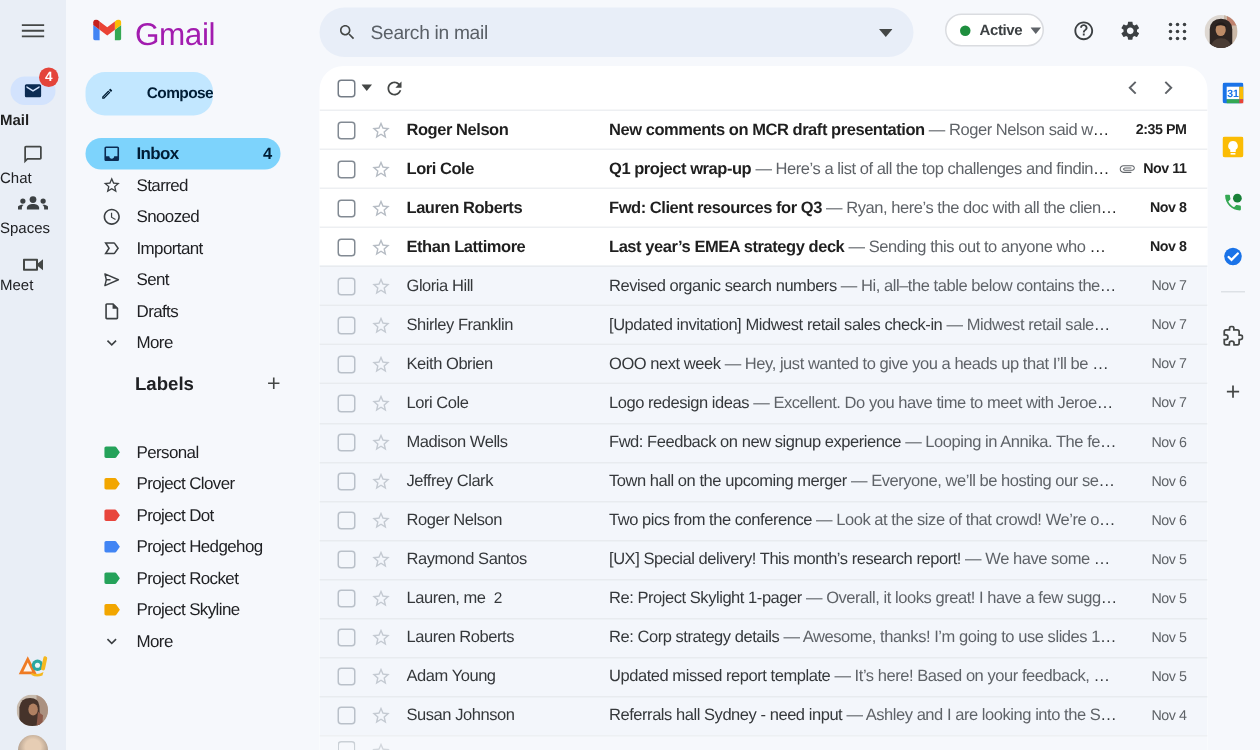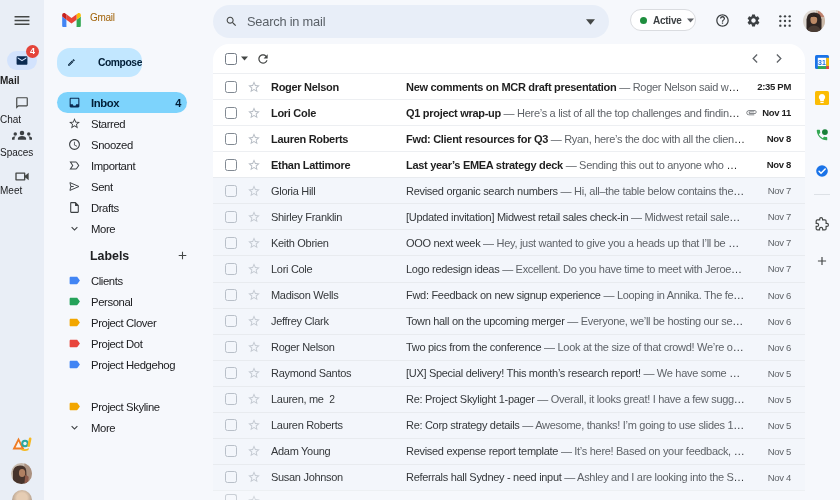--- a/index.html
+++ b/index.html
@@ -107,21 +107,21 @@
 </div>
 
 <div id="nav">
   <svg class="abs" style="left:18px;top:13px" width="19" height="14" viewBox="52 42 88 66">
     <path fill="#4285f4" d="M58 108h14V74L52 59v43c0 3.32 2.69 6 6 6"></path>
     <path fill="#34a853" d="M120 108h14c3.32 0 6-2.69 6-6V59l-20 15"></path>
     <path fill="#fbbc04" d="M120 48v26l20-15v-8c0-7.42-8.47-11.65-14.4-7.2"></path>
     <path fill="#ea4335" d="M72 74V48l24 18 24-18v26L96 92"></path>
     <path fill="#c5221f" d="M52 51v8l20 15V48l-5.6-4.2c-5.94-4.45-14.4-.22-14.4 7.2"></path>
   </svg>
-  <div class="abs" style="left:46px;top:12px;font-size:10px;letter-spacing:-0.3px;color:#a16207">Gmail</div>
+  <div class="abs" style="left:46px;top:12px;font-size:21px;letter-spacing:-0.3px;color:#a21caf">Gmail</div>
 
   <div class="abs" style="left:13px;top:48px;width:85px;height:29px;background:#c2e7ff;border-radius:13px;display:flex;align-items:center">
     <svg style="margin-left:10px" width="15" height="15" viewBox="0 0 24 24">
         <path fill="#001d35" d="M3 17.25V21h3.75L17.81 9.94l-3.75-3.75L3 17.25zM20.71 7.04c.39-.39.39-1.02 0-1.41l-2.34-2.34c-.39-.39-1.02-.39-1.41 0l-1.83 1.83 3.75 3.75 1.83-1.83z"></path>
         <line x1="5.2" y1="18.8" x2="15.6" y2="8.4" stroke="#c2e7ff" stroke-width="1.1"></line>
       </svg>
     <span style="margin-left:22px;font-size:10.3px;letter-spacing:-0.4px;font-weight:bold;color:#001d35">Compose</span>
   </div>
 
   <div class="navrow sel" style="top:92px">
@@ -180,45 +180,45 @@
         </svg>
       </span>
     More
   </div>
 
   <div class="abs" style="left:46px;top:249px;font-size:12.4px;font-weight:bold;color:#202124">Labels</div>
   <svg class="abs" style="left:132px;top:249px" width="13" height="13" viewBox="0 0 24 24">
       <path fill="#444746" d="M19 13h-6v6h-2v-6H5v-2h6V5h2v6h6z"></path>
     </svg>
 
-  <div class="navrow" style="top:270px"><span class="lbl-ic">
-        <svg width="13" height="13" viewBox="0 0 24 24">
-          <path fill="#4285f4" d="M17.63 5.84C17.27 5.33 16.67 5 16 5L5 5.01C3.9 5.01 3 5.9 3 7v10c0 1.1.9 1.99 2 1.99L16 19c.67 0 1.27-.33 1.63-.84L22 12l-4.37-6.16z"></path>
-        </svg>
-      </span>Clients</div>
   <div class="navrow" style="top:291px"><span class="lbl-ic">
         <svg width="13" height="13" viewBox="0 0 24 24">
           <path fill="#25a25a" d="M17.63 5.84C17.27 5.33 16.67 5 16 5L5 5.01C3.9 5.01 3 5.9 3 7v10c0 1.1.9 1.99 2 1.99L16 19c.67 0 1.27-.33 1.63-.84L22 12l-4.37-6.16z"></path>
         </svg>
       </span>Personal</div>
   <div class="navrow" style="top:312px"><span class="lbl-ic">
         <svg width="13" height="13" viewBox="0 0 24 24">
           <path fill="#f2a600" d="M17.63 5.84C17.27 5.33 16.67 5 16 5L5 5.01C3.9 5.01 3 5.9 3 7v10c0 1.1.9 1.99 2 1.99L16 19c.67 0 1.27-.33 1.63-.84L22 12l-4.37-6.16z"></path>
         </svg>
       </span>Project Clover</div>
   <div class="navrow" style="top:333px"><span class="lbl-ic">
         <svg width="13" height="13" viewBox="0 0 24 24">
           <path fill="#e8453c" d="M17.63 5.84C17.27 5.33 16.67 5 16 5L5 5.01C3.9 5.01 3 5.9 3 7v10c0 1.1.9 1.99 2 1.99L16 19c.67 0 1.27-.33 1.63-.84L22 12l-4.37-6.16z"></path>
         </svg>
       </span>Project Dot</div>
   <div class="navrow" style="top:354px"><span class="lbl-ic">
         <svg width="13" height="13" viewBox="0 0 24 24">
           <path fill="#4285f4" d="M17.63 5.84C17.27 5.33 16.67 5 16 5L5 5.01C3.9 5.01 3 5.9 3 7v10c0 1.1.9 1.99 2 1.99L16 19c.67 0 1.27-.33 1.63-.84L22 12l-4.37-6.16z"></path>
         </svg>
       </span>Project Hedgehog</div>
+  <div class="navrow" style="top:375px"><span class="lbl-ic">
+        <svg width="13" height="13" viewBox="0 0 24 24">
+          <path fill="#25a25a" d="M17.63 5.84C17.27 5.33 16.67 5 16 5L5 5.01C3.9 5.01 3 5.9 3 7v10c0 1.1.9 1.99 2 1.99L16 19c.67 0 1.27-.33 1.63-.84L22 12l-4.37-6.16z"></path>
+        </svg>
+      </span>Project Rocket</div>
   <div class="navrow" style="top:396px"><span class="lbl-ic">
         <svg width="13" height="13" viewBox="0 0 24 24">
           <path fill="#f2a600" d="M17.63 5.84C17.27 5.33 16.67 5 16 5L5 5.01C3.9 5.01 3 5.9 3 7v10c0 1.1.9 1.99 2 1.99L16 19c.67 0 1.27-.33 1.63-.84L22 12l-4.37-6.16z"></path>
         </svg>
       </span>Project Skyline</div>
   <div class="navrow" style="top:417px">
     <span class="ic">
         <svg width="13" height="13" viewBox="0 0 24 24">
           <path fill="#3c4043" d="M16.59 8.59L12 13.17 7.41 8.59 6 10l6 6 6-6z"></path>
         </svg>
@@ -459,21 +459,21 @@
         <span class="date" style="">Nov 5</span>
       </div>
       <div class="row r">
         <span class="cb"></span>
         <span class="st">
           <svg width="14" height="14" viewBox="0 0 24 24">
             <path fill="#c4cad2" d="M22 9.24l-7.19-.62L12 2 9.19 8.63 2 9.24l5.46 4.73L5.82 21 12 17.27 18.18 21l-1.63-7.03L22 9.24zM12 15.4l-3.76 2.27 1-4.28-3.32-2.88 4.38-.38L12 6.1l1.71 4.04 4.38.38-3.32 2.88 1 4.28L12 15.4z"></path>
           </svg>
         </span>
         <span class="sender">Adam Young</span>
-        <span class="main"><b>Revised expense report template</b><span class="sn"> — It’s here! Based on your feedback, we’ve updated the</span></span>
+        <span class="main"><b>Updated missed report template</b><span class="sn"> — It’s here! Based on your feedback, we’ve updated the</span></span>
         <span class="date" style="">Nov 5</span>
       </div>
       <div class="row r">
         <span class="cb"></span>
         <span class="st">
           <svg width="14" height="14" viewBox="0 0 24 24">
             <path fill="#c4cad2" d="M22 9.24l-7.19-.62L12 2 9.19 8.63 2 9.24l5.46 4.73L5.82 21 12 17.27 18.18 21l-1.63-7.03L22 9.24zM12 15.4l-3.76 2.27 1-4.28-3.32-2.88 4.38-.38L12 6.1l1.71 4.04 4.38.38-3.32 2.88 1 4.28L12 15.4z"></path>
           </svg>
         </span>
         <span class="sender">Susan Johnson</span>

